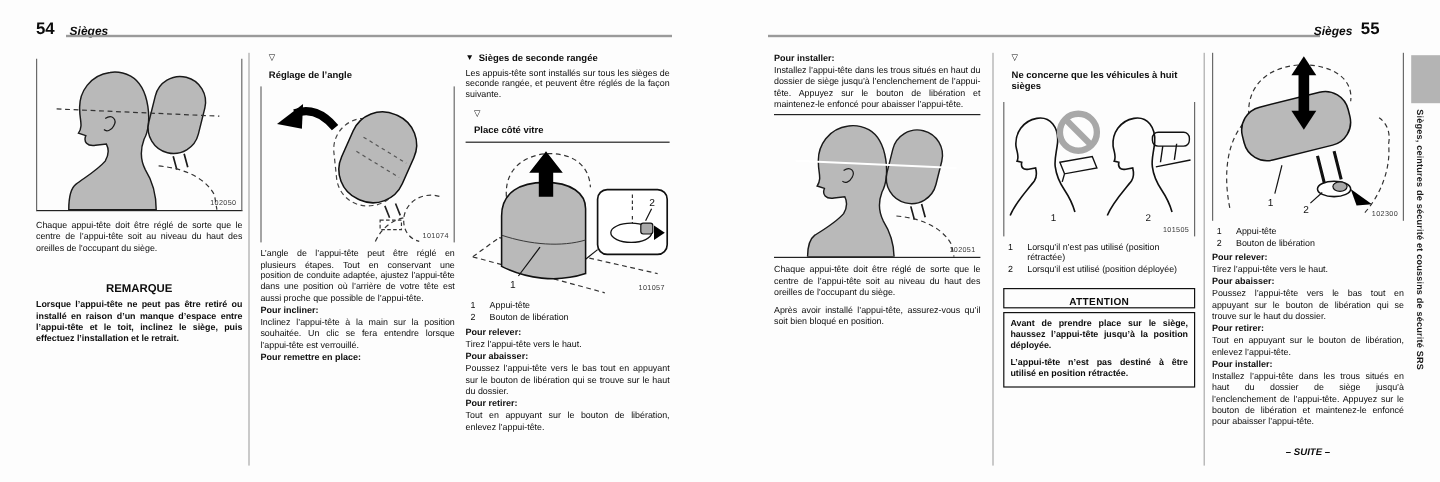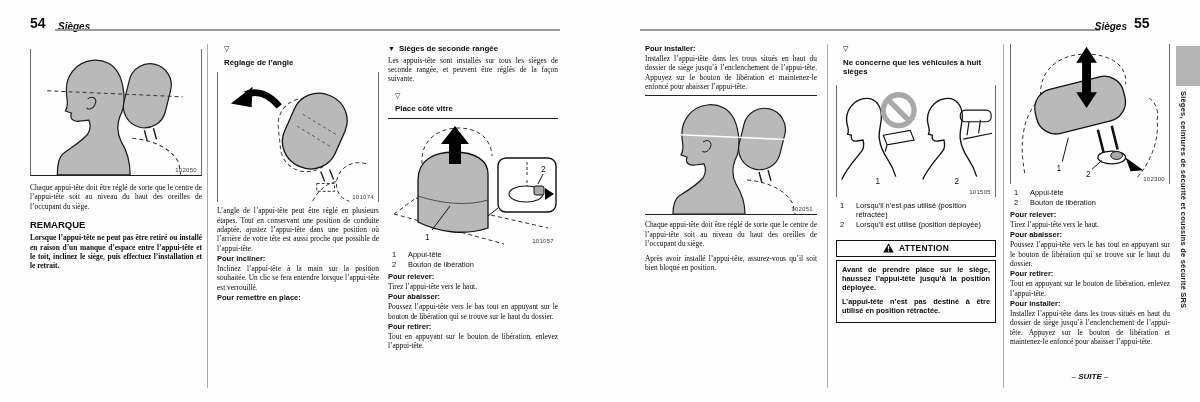--- a/index.html
+++ b/index.html
@@ -7,44 +7,44 @@
     width:1200px;height:402px;position:relative;background:#fdfdfd;
     font-family:"Liberation Sans","DejaVu Sans",sans-serif;color:#0c0c0c;
     overflow:hidden;
   }
   
   .pgnum{position:absolute;font-size:14px;font-weight:700;}
   .runtitle{position:absolute;font-size:10px;font-weight:700;font-style:italic;}
   .hline{position:absolute;top:29px;height:2px;background:#9a9a9a;}
   
   .col{position:absolute;top:44px;}
-  .body{font-size:7.4px;line-height:9.4px;text-align:justify;margin:0;font-family:Liberation Serif, serif;}
+  .body{font-size:7.4px;line-height:9.4px;text-align:justify;margin:0;}
   .body + .body{margin-top:5px;}
   .bold{font-weight:700;}
   .heading{display:flex;gap:4px;font-weight:700;font-size:7.9px;line-height:9.6px;margin:0 0 2px;}
   .heading .marker{flex:0 0 auto;font-size:7px;font-weight:400;}
   .sub{padding-left:7px;flex-direction:column;}
   .step-label{font-weight:700;font-size:7.5px;line-height:9.8px;margin-top:1px;}
   .hrule{border-top:1.2px solid #222;margin:4px 0 0;}
   
   .figure{position:relative;margin:5px 0 4px;}
   .figure svg{display:block;width:100%;height:100%;}
   .sidebars{border-left:1px solid #6a6a6a;border-right:1px solid #6a6a6a;}
   .botbar{border-bottom:1.2px solid #222;}
   .hbars{border-top:1.2px solid #222;border-bottom:1.2px solid #222;margin:4px 0 5px;}
   .fig-code{position:absolute;right:4px;bottom:2px;font-size:6px;color:#3a3a3a;letter-spacing:.3px;}
   
   .legend{margin:3px 0 3px;}
   .legend-row{display:flex;font-size:7.4px;line-height:9.6px;}
   .legend-num{flex:0 0 16px;padding-left:4px;}
   .legend-text{flex:1;}
   
-  .remarque-title{font-weight:700;font-size:9.5px;margin:8px 0 3px;}
+  .remarque-title{font-weight:700;font-size:9.5px;margin:24px 0 3px;text-align:center;}
   .attention{margin-top:10px;}
-  .attention-header{border:1.7px solid #111;height:15px;display:flex;align-items:center;justify-content:center;gap:5px;font-weight:700;font-size:8.4px;letter-spacing:.3px;}
+  .attention-header{border:1.7px solid #111;height:15px;display:flex;align-items:center;justify-content:center;gap:5px;font-weight:700;font-size:8.4px;letter-spacing:.3px;flex-direction:column;}
   .attention-body{border:1px solid #111;margin-top:3px;padding:4px 5px 6px;font-weight:700;font-size:7.4px;line-height:9.4px;text-align:justify;}
   .attention-body p{margin:0;}
   .attention-body p + p{margin-top:4px;}
   
   .vdiv{position:absolute;top:44px;height:344px;width:1px;background:#aaa;}
   .side-tab{position:absolute;left:1176px;top:46px;width:24px;height:40px;background:#b4b4b4;}
   .side-tab-text{position:absolute;left:1179px;top:91px;height:250px;writing-mode:vertical-rl;
     font-size:7.5px;font-weight:700;letter-spacing:.2px;white-space:nowrap;color:#1a1a1a;}
   .footer{position:absolute;left:1010px;top:372px;width:160px;text-align:center;
     font-weight:700;font-style:italic;font-size:8px;}

